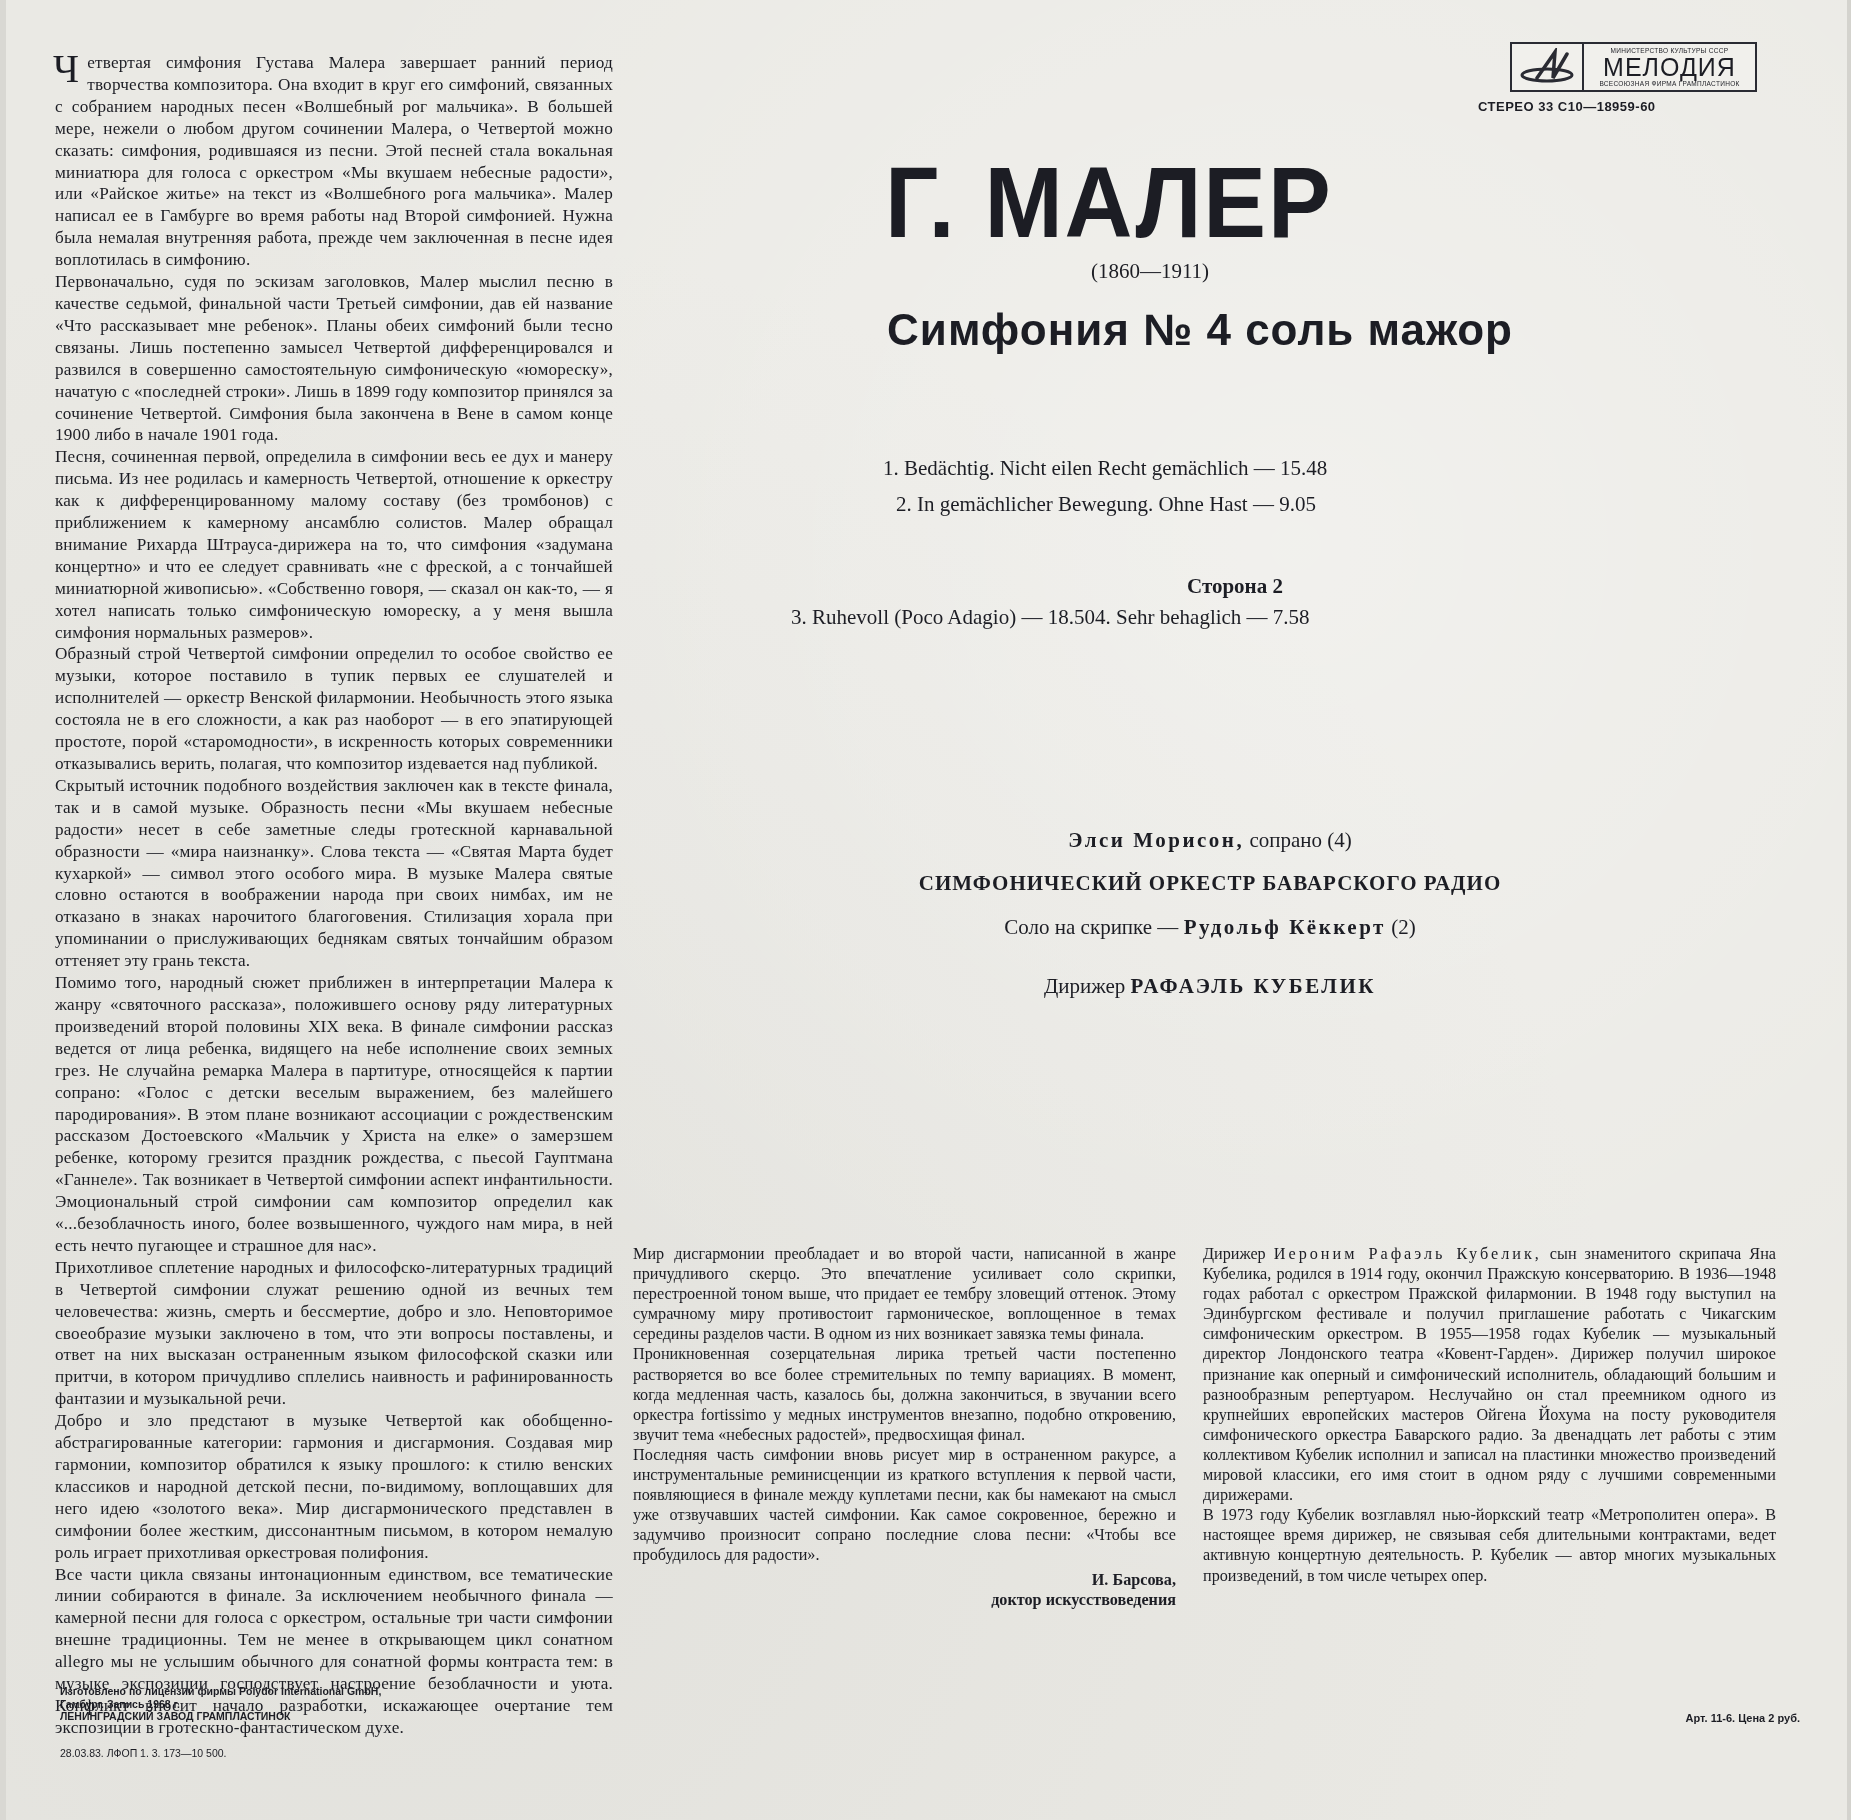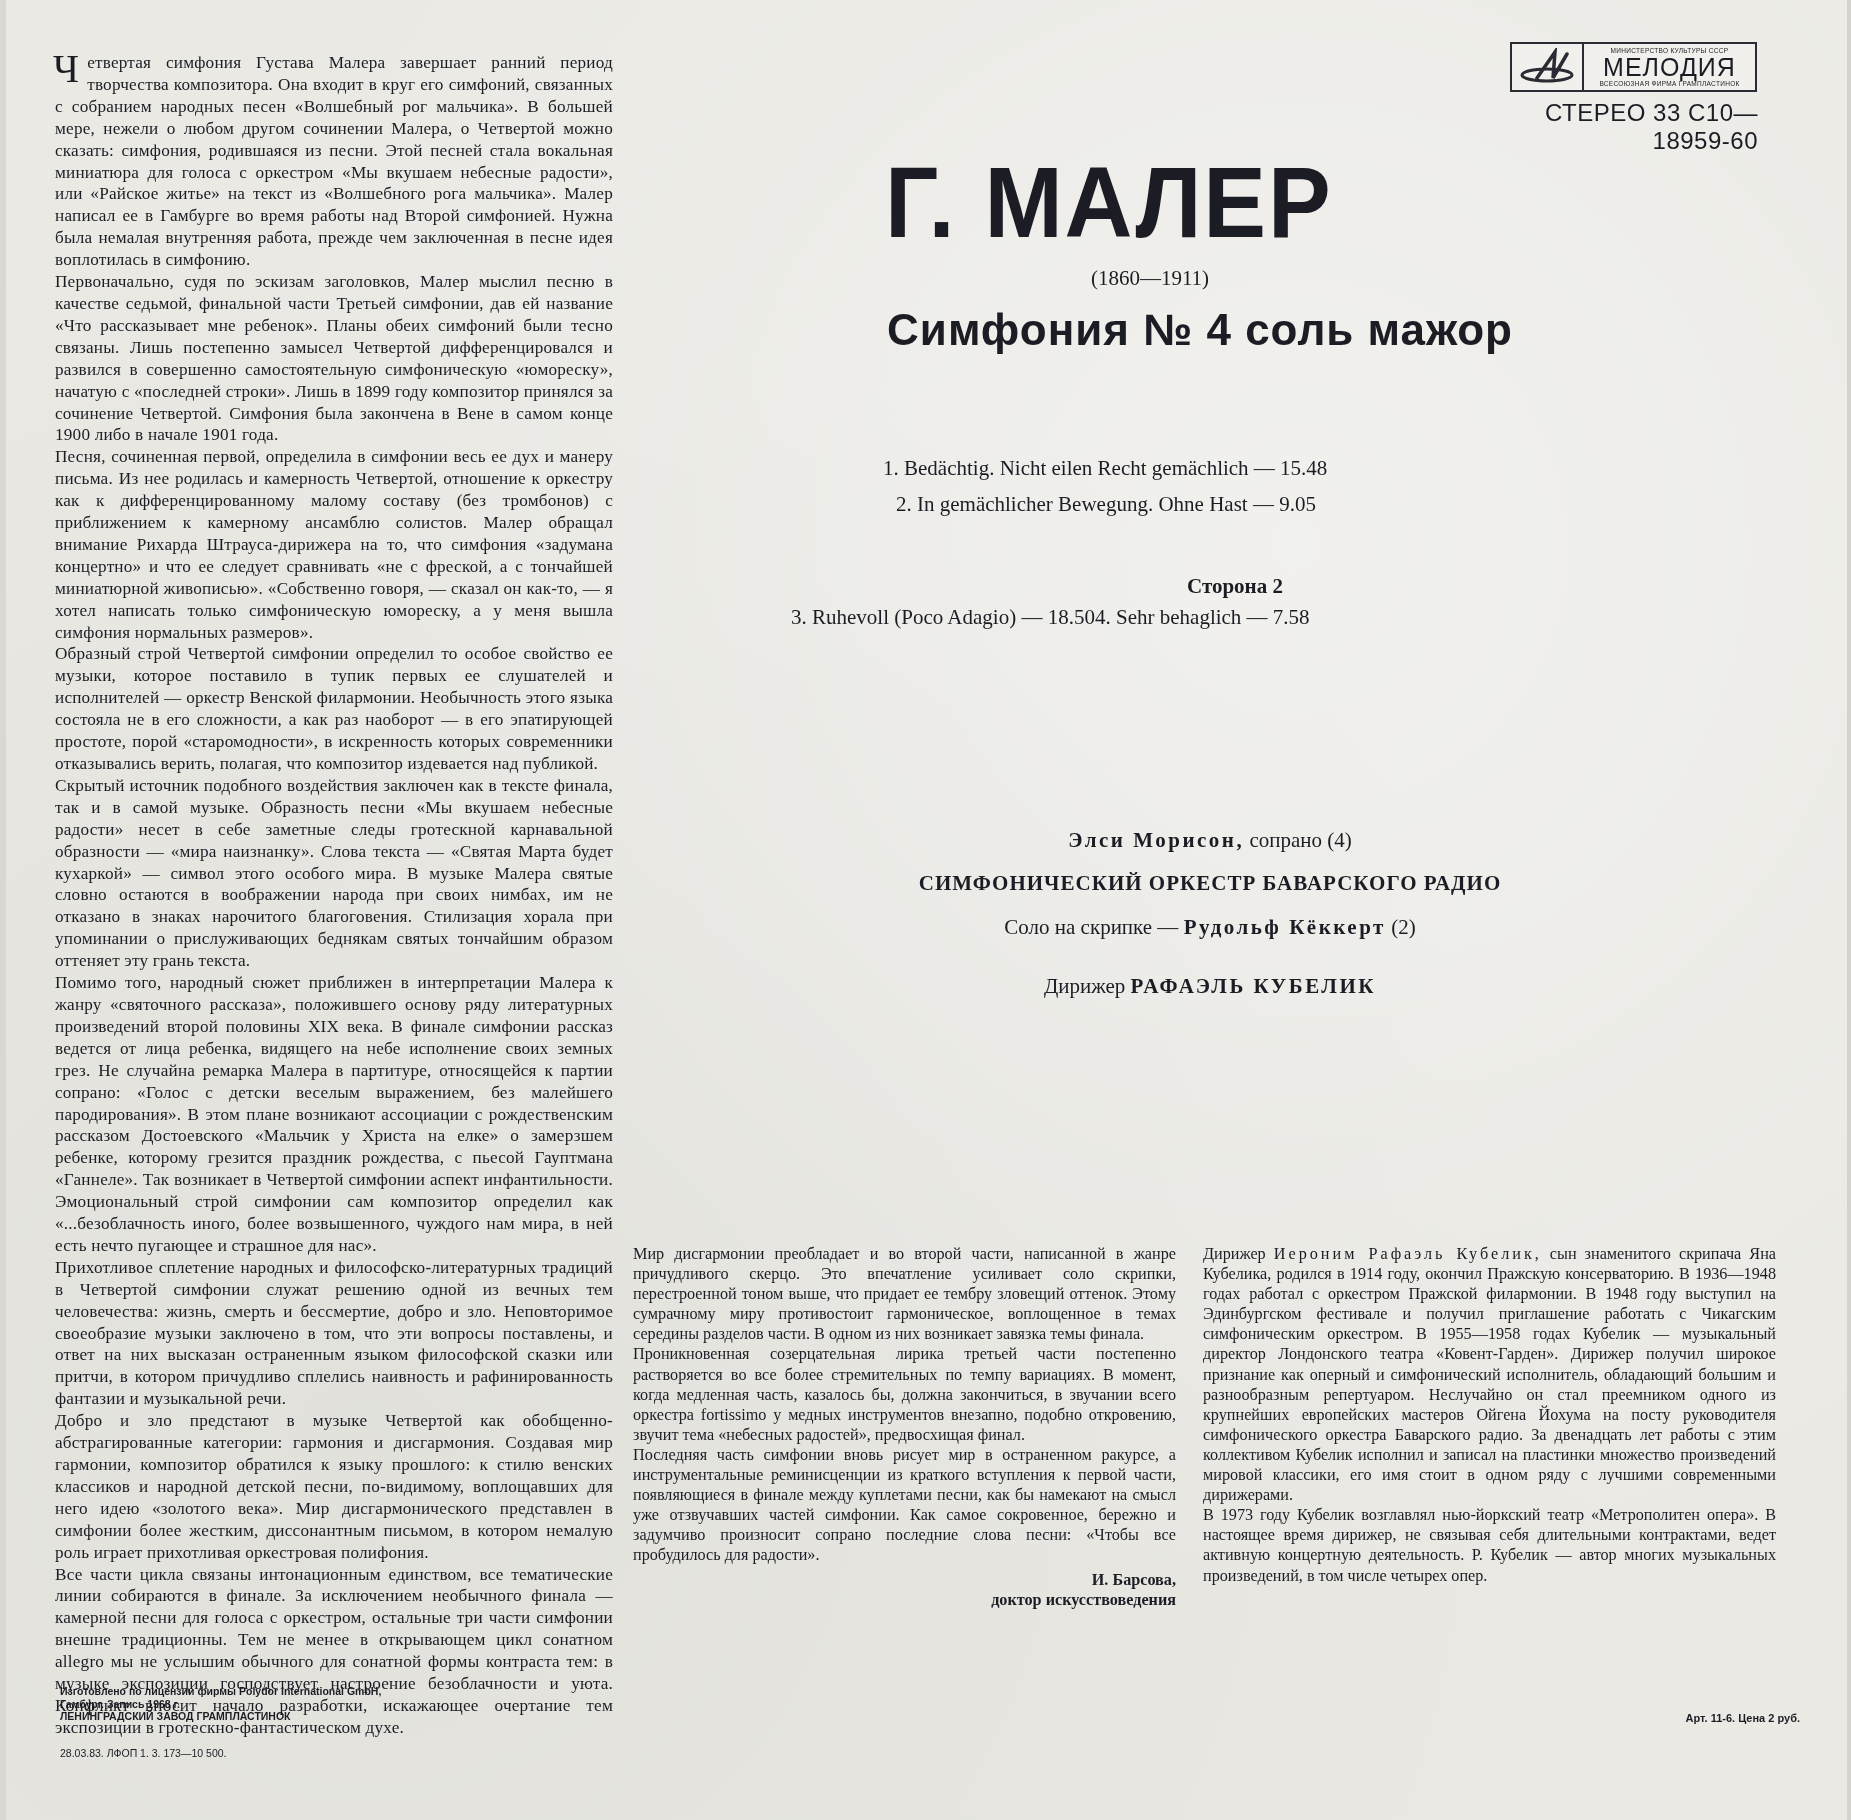--- a/index.html
+++ b/index.html
@@ -32,31 +32,31 @@
   
   .logo {
     position: absolute; left: 1510px; top: 42px; width: 243px; height: 46px;
     border: 2px solid #2a2b33; display: flex; background: #f1f0ec;
   }
   .logo-mark { width: 70px; border-right: 2px solid #2a2b33; display:flex; align-items:center; justify-content:center; }
   .logo-text { flex: 1; display: flex; flex-direction: column; align-items: center; justify-content: center; padding: 1px 6px; }
   .logo-top, .logo-bottom { font-family: "Liberation Sans", sans-serif; font-size: 6.5px; letter-spacing: 0.3px; line-height: 8px; white-space: nowrap; }
   .logo-name { font-family: "Liberation Sans", sans-serif; font-size: 25px; line-height: 25px; letter-spacing: 1px; }
   .catalog {
-    position: absolute; left: 1478px; top: 99px; width: 280px; text-align: right;
-    font-family: "Liberation Sans", sans-serif; font-weight: normal; font-size: 24px; letter-spacing: 0.5px;
+    position: absolute; left: 1478px; top: 99px; width: 280px; text-align: left;
+    font-family: "Liberation Sans", sans-serif; font-weight: bold; font-size: 13px; letter-spacing: 0.5px;
   }
 
   
   .composer {
     position: absolute; left: 885px; top: 152px; width: 640px; text-align: left;
     font-family: "Liberation Sans", sans-serif; font-weight: bold; font-size: 100px;
     line-height: 100px; letter-spacing: 2px; transform: scaleX(0.94); transform-origin: left;
   }
-  .years { position: absolute; left: 1000px; top: 266px; width: 300px; text-align: center; font-size: 21px; }
+  .years { position: absolute; left: 1000px; top: 259px; width: 300px; text-align: center; font-size: 21px; }
   .work {
     position: absolute; left: 740px; top: 305px; width: 920px; text-align: center;
     font-family: "Liberation Sans", sans-serif; font-weight: bold; font-size: 44px; letter-spacing: 1px;
   }
   .side-title { position: absolute; width: 600px; left: 935px; text-align: center; font-size: 21px; font-weight: bold; }
   .track { position: absolute; text-align: center; font-size: 21px; white-space: nowrap; }
   .note { position: absolute; left: 780px; top: 660px; width: 860px; text-align: center; font-size: 21px; font-weight: bold; line-height: 28px; }
 
   .perf { position: absolute; left: 780px; width: 860px; text-align: center; font-size: 21px; white-space: nowrap; }
   .perf b { letter-spacing: 2.5px; }

